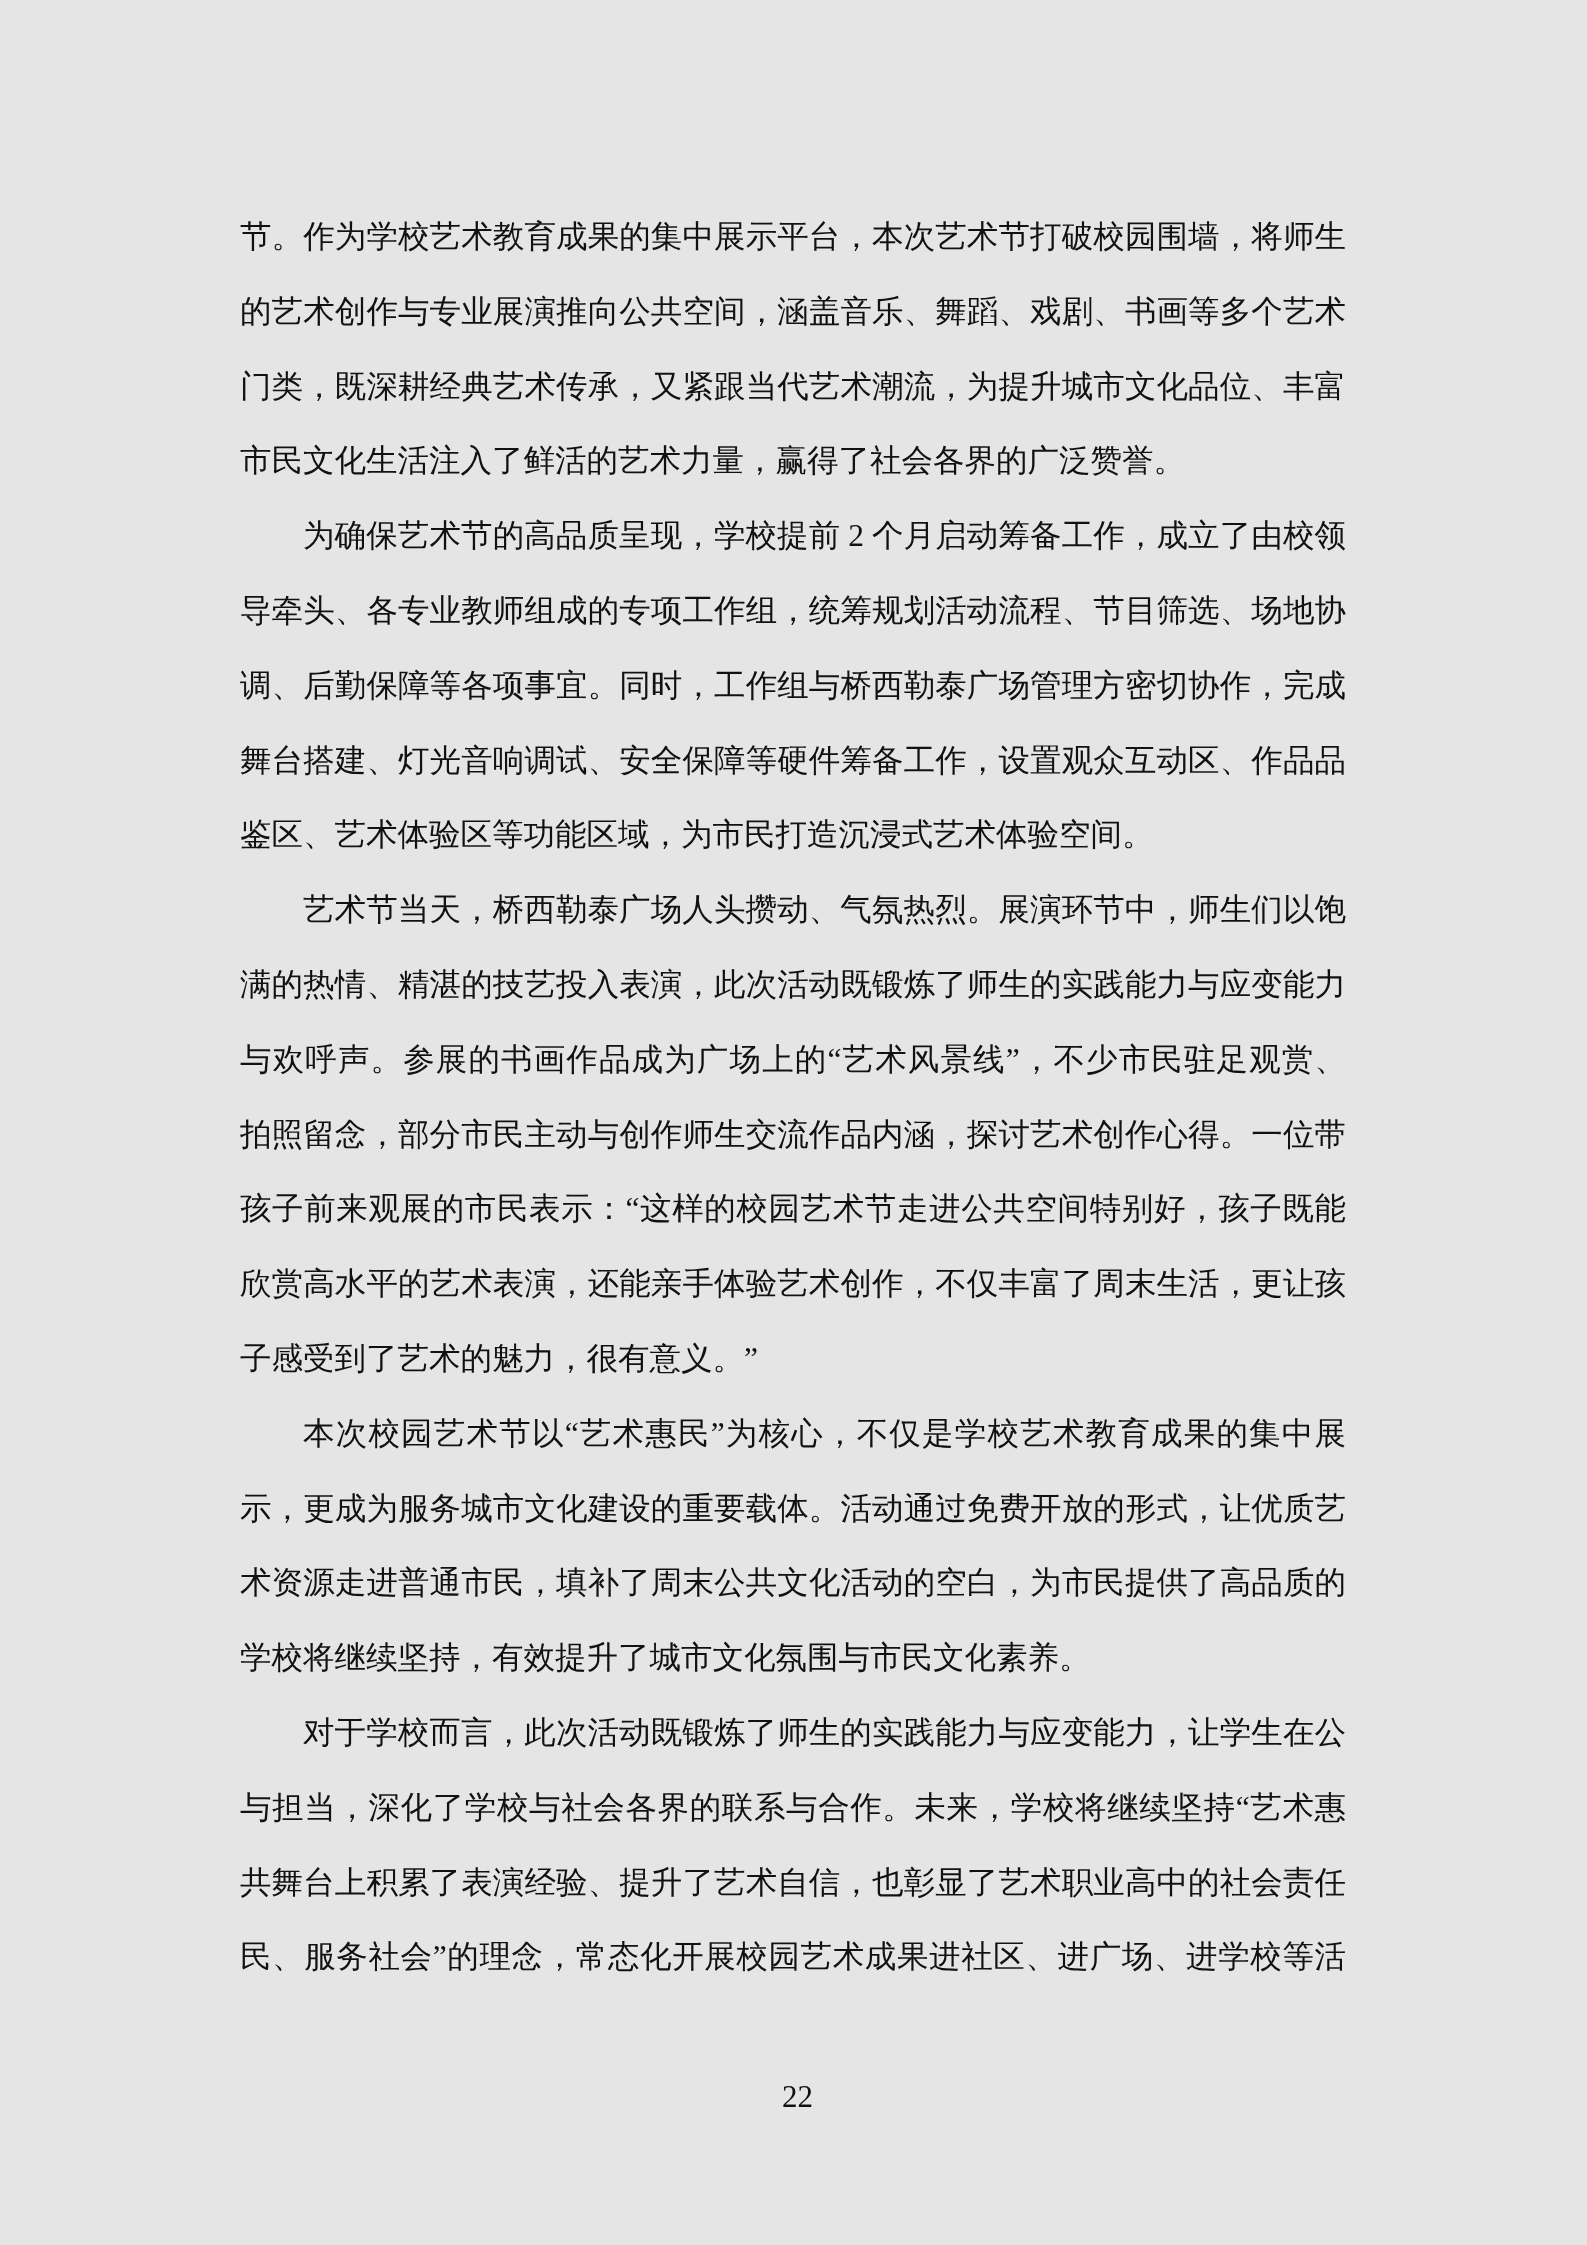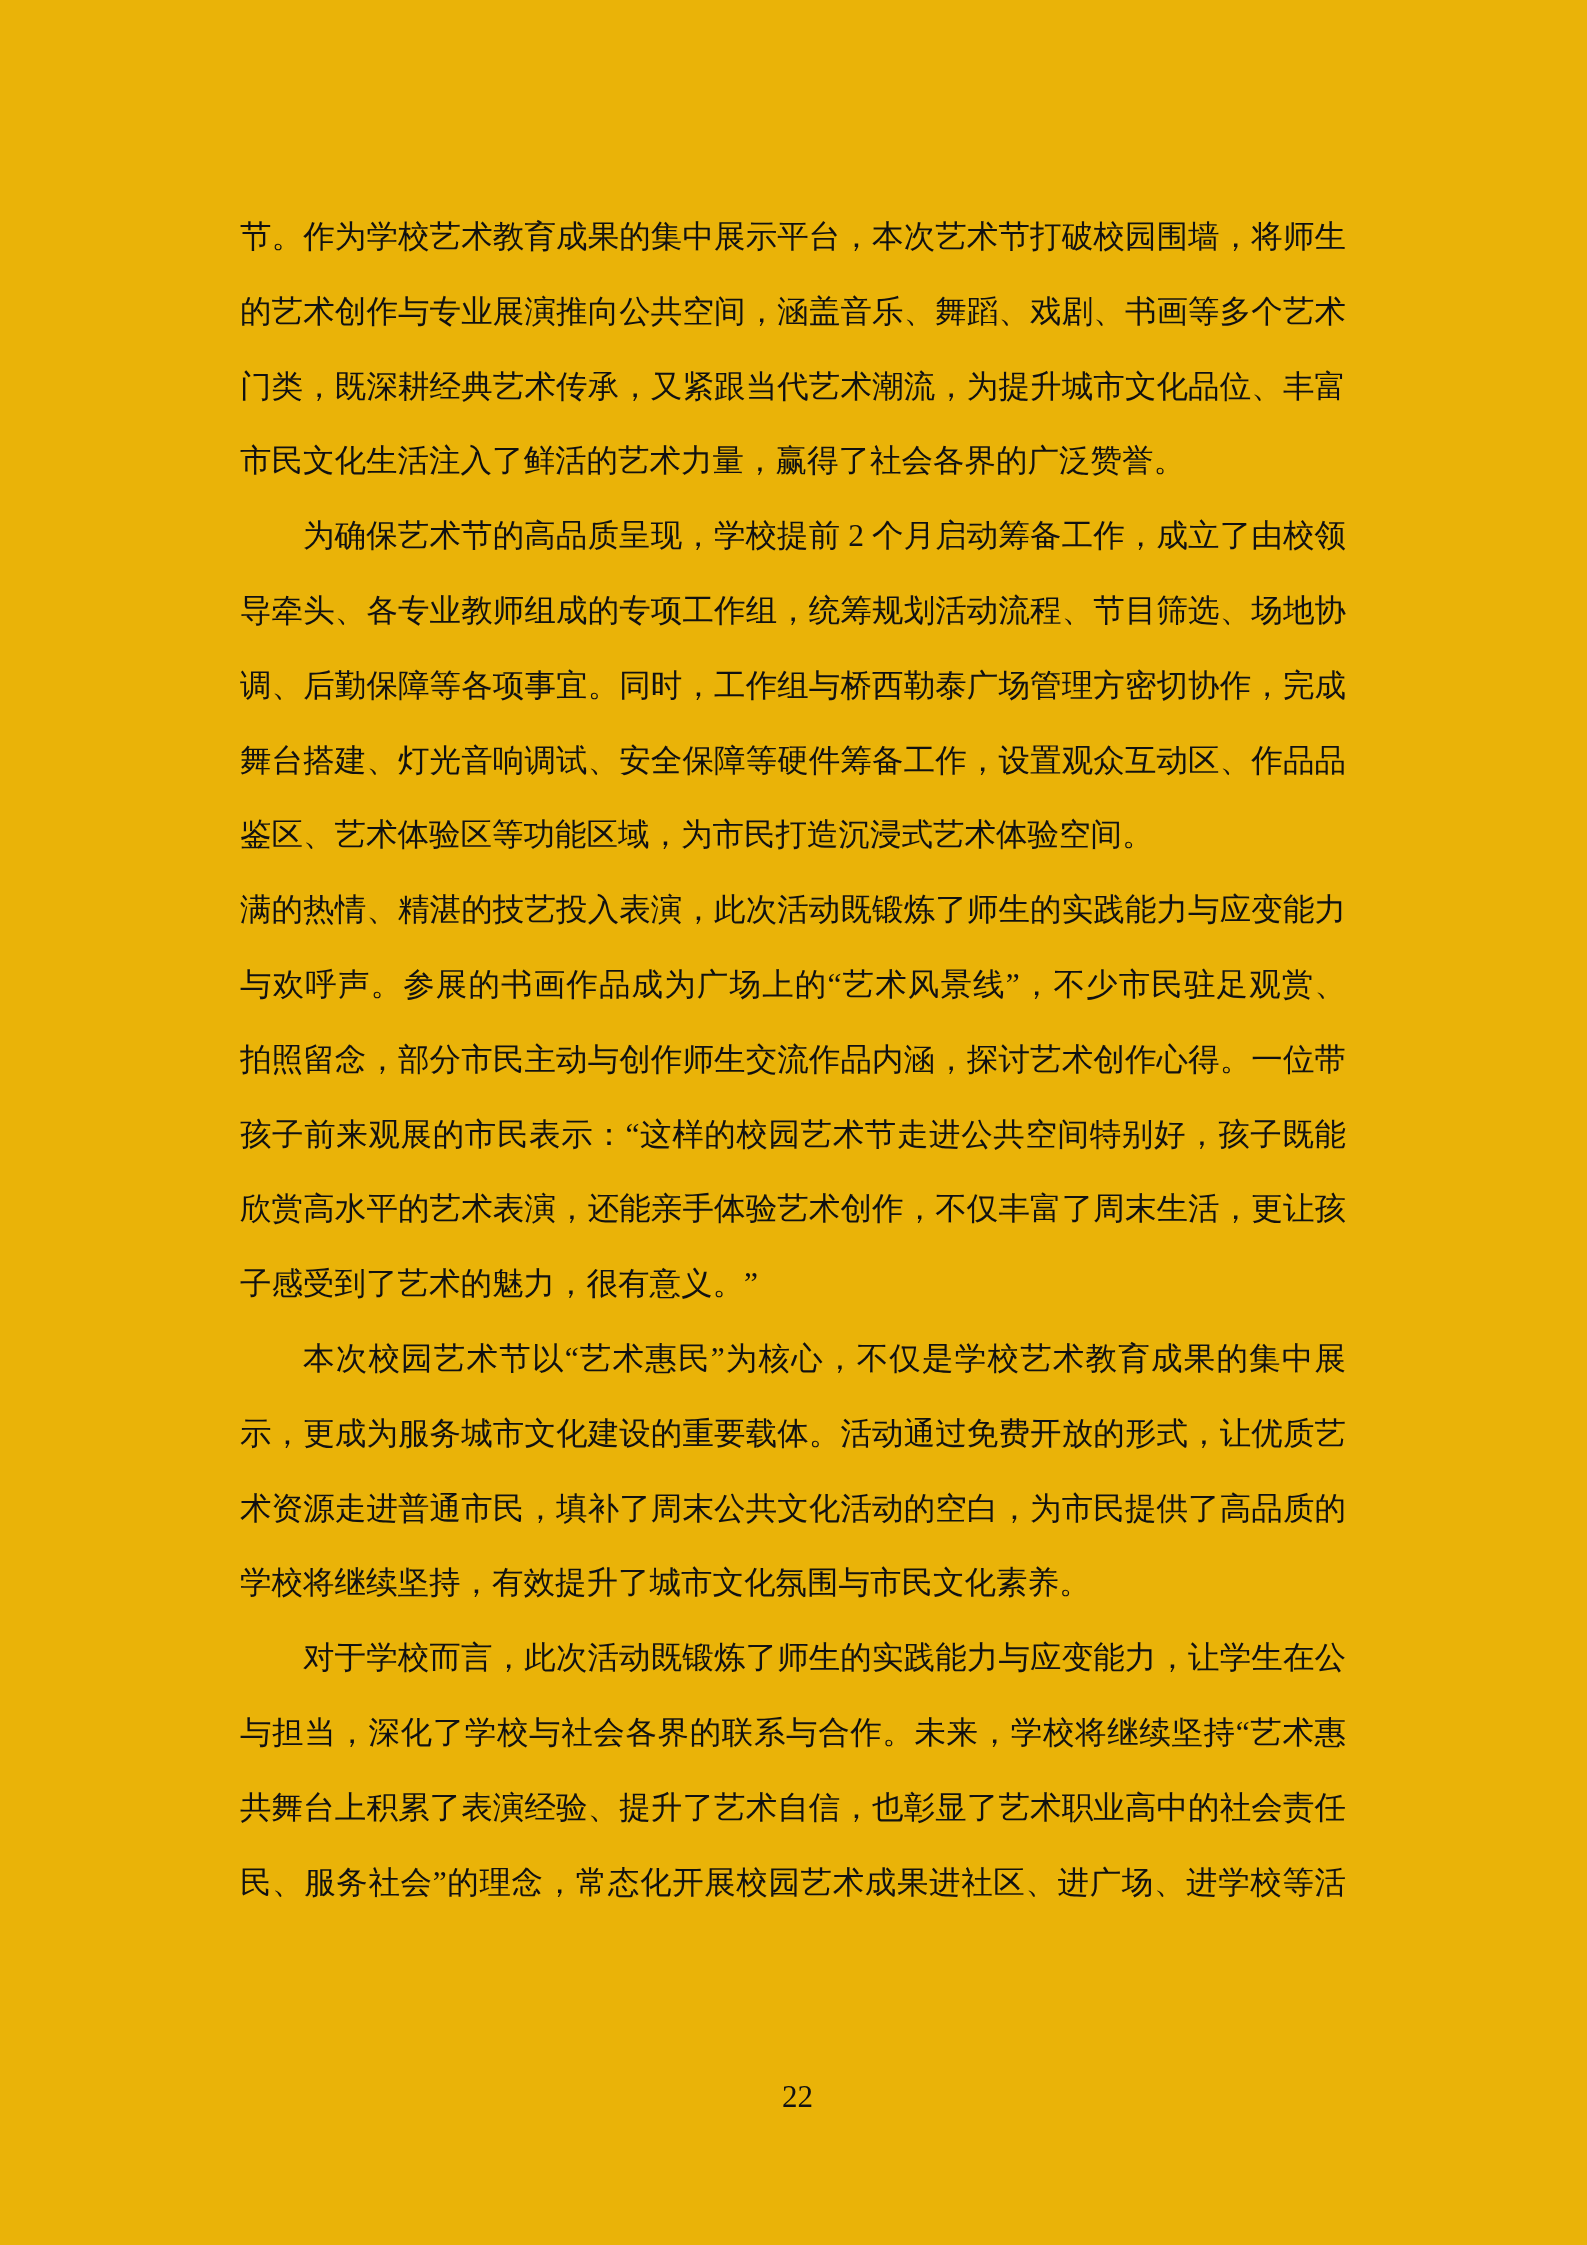--- a/index.html
+++ b/index.html
@@ -4,21 +4,21 @@
 <style>
   html, body {
     margin: 0;
     padding: 0;
     background: #ffffff;
   }
   .page {
     position: relative;
     width: 1587px;
     height: 2245px;
-    background: #eab308;
+    background: #e5e5e5;
     overflow: hidden;
     font-family: "Liberation Serif", serif;
     color: #111111;
   }
   .doc-body {
     position: absolute;
     left: 240px;
     top: 200px;
     width: 1106px;
   }
@@ -58,20 +58,21 @@
   <main class="doc-body">
       <div class="line">节。作为学校艺术教育成果的集中展示平台，本次艺术节打破校园围墙，将师生</div>
       <div class="line">的艺术创作与专业展演推向公共空间，涵盖音乐、舞蹈、戏剧、书画等多个艺术</div>
       <div class="line">门类，既深耕经典艺术传承，又紧跟当代艺术潮流，为提升城市文化品位、丰富</div>
       <div class="line para-end">市民文化生活注入了鲜活的艺术力量，赢得了社会各界的广泛赞誉。</div>
       <div class="line indent">为确保艺术节的高品质呈现，学校提前 2 个月启动筹备工作，成立了由校领</div>
       <div class="line">导牵头、各专业教师组成的专项工作组，统筹规划活动流程、节目筛选、场地协</div>
       <div class="line">调、后勤保障等各项事宜。同时，工作组与桥西勒泰广场管理方密切协作，完成</div>
       <div class="line">舞台搭建、灯光音响调试、安全保障等硬件筹备工作，设置观众互动区、作品品</div>
       <div class="line para-end">鉴区、艺术体验区等功能区域，为市民打造沉浸式艺术体验空间。</div>
+      <div class="line indent">艺术节当天，桥西勒泰广场人头攒动、气氛热烈。展演环节中，师生们以饱</div>
       <div class="line">满的热情、精湛的技艺投入表演，此次活动既锻炼了师生的实践能力与应变能力</div>
       <div class="line">与欢呼声。参展的书画作品成为广场上的“艺术风景线”，不少市民驻足观赏、</div>
       <div class="line">拍照留念，部分市民主动与创作师生交流作品内涵，探讨艺术创作心得。一位带</div>
       <div class="line">孩子前来观展的市民表示：“这样的校园艺术节走进公共空间特别好，孩子既能</div>
       <div class="line">欣赏高水平的艺术表演，还能亲手体验艺术创作，不仅丰富了周末生活，更让孩</div>
       <div class="line para-end">子感受到了艺术的魅力，很有意义。”</div>
       <div class="line indent">本次校园艺术节以“艺术惠民”为核心，不仅是学校艺术教育成果的集中展</div>
       <div class="line">示，更成为服务城市文化建设的重要载体。活动通过免费开放的形式，让优质艺</div>
       <div class="line">术资源走进普通市民，填补了周末公共文化活动的空白，为市民提供了高品质的</div>
       <div class="line para-end">学校将继续坚持，有效提升了城市文化氛围与市民文化素养。</div>

